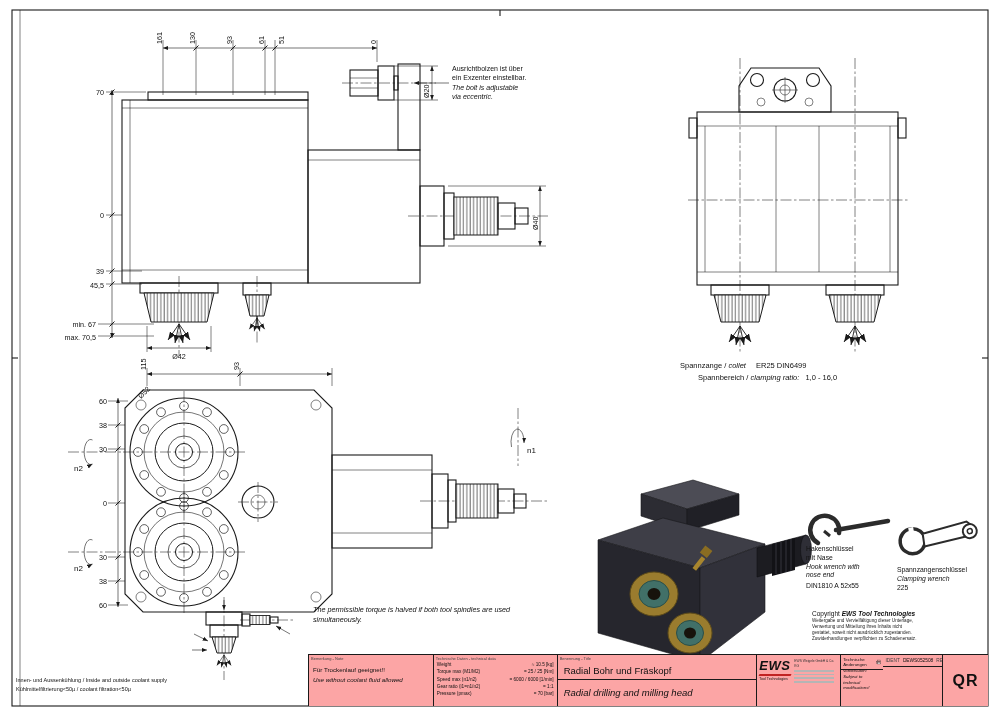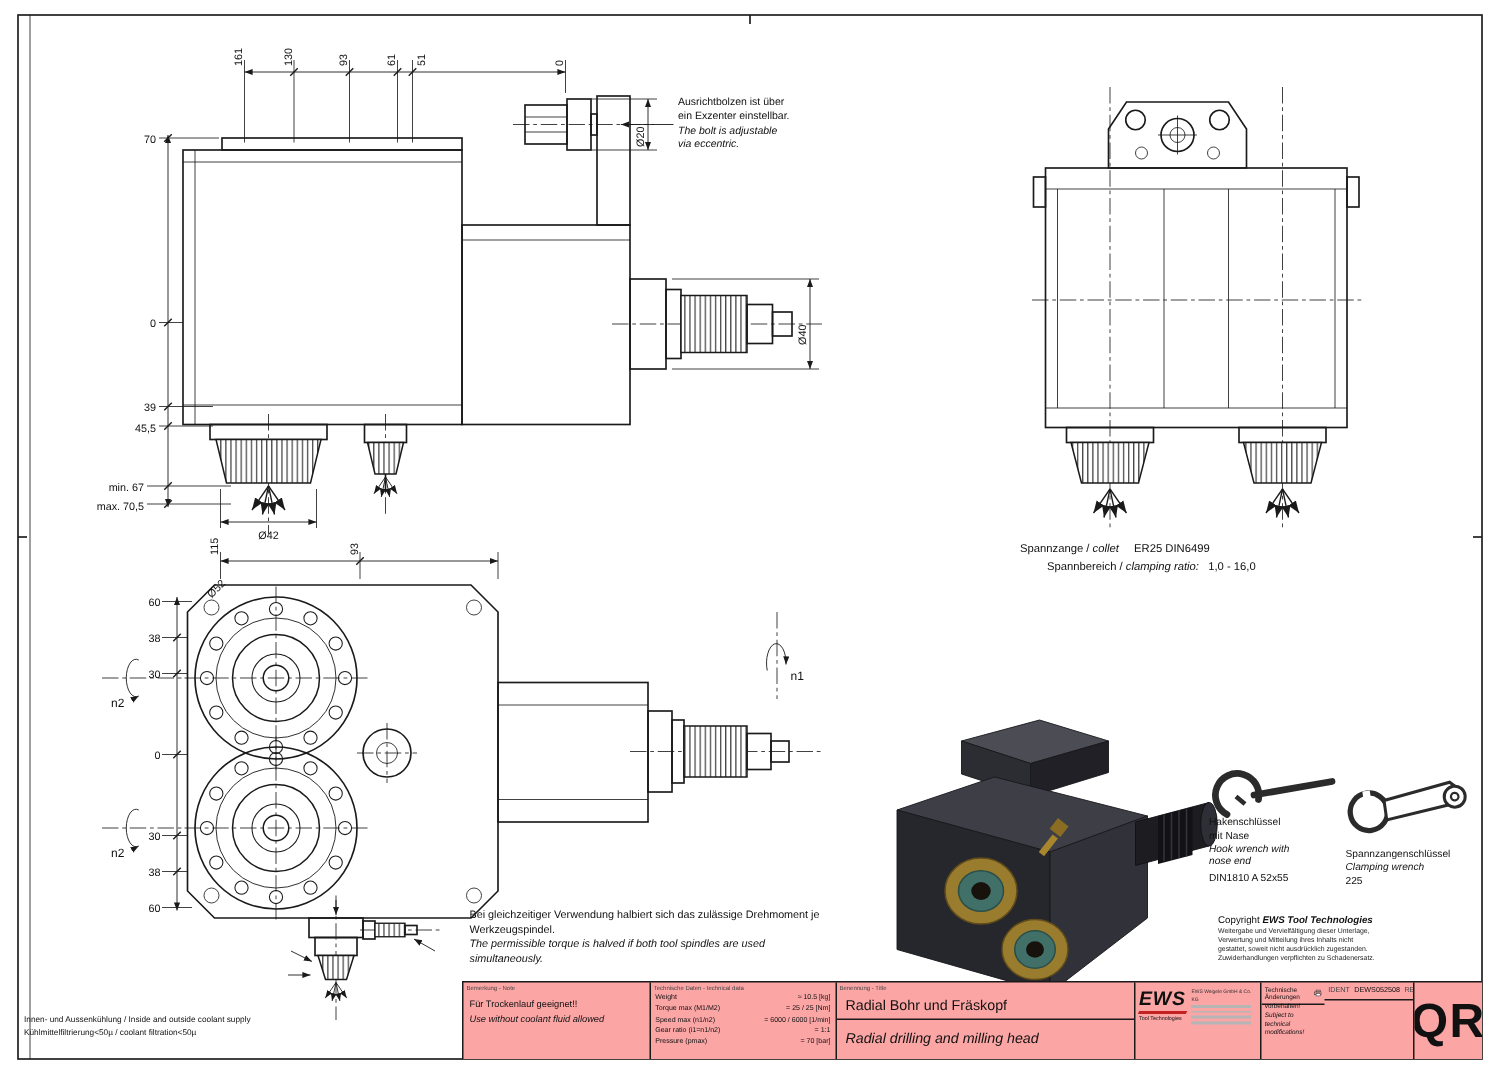--- a/index.html
+++ b/index.html
@@ -49,21 +49,21 @@
   .tbr-r1 { display:flex; justify-content:space-between; border-bottom:1px solid #1a1a1a;
             padding:1.5px 2px; font-size:4.3px; height:15px; line-height:1.35; }
   .tbr-r2 { display:flex; gap:3px; border-bottom:1px solid #1a1a1a; font-size:4.8px;
             padding:0 2px; height:12px; align-items:center; }
   .tbr-r2 .lbl { color:#444; }
   .tbr-r3 { display:flex; flex:1; align-items:stretch; }
   .pn { font-size:5.8px; font-weight:bold; padding:0 2px; width:63px;
         border-right:1px solid #1a1a1a; display:flex; align-items:center; }
   .dn { font-size:8px; font-weight:bold; padding:0 3px; letter-spacing:0.5px;
         display:flex; align-items:center; }
-  .qr-text { font-size:32px; font-weight:bold; letter-spacing:1px; }
+  .qr-text { font-size:16px; font-weight:bold; letter-spacing:1px; }
   .cr-brand { font-size:6.5px; }
   .cr-body  { font-size:4.6px; line-height:1.3; color:#222; margin-top:1px; }
 </style>
 </head>
 <body>
 
 <div class="sheet">
 
   <svg class="svg-layer" width="1000" height="715" viewBox="0 0 1000 715">
     <defs>
@@ -376,22 +376,20 @@
     <span class="it">collet</span>
     <span style="margin-left:8px;">ER25   DIN6499</span>
   </div>
   <div class="txt" style="left:698px; top:373px; font-size:7.5px;">
     <span>Spannbereich /</span>
     <span class="it">clamping ratio:</span>
     <span style="margin-left:4px;">1,0 - 16,0</span>
   </div>
 
   <div class="txt" style="left:313px; top:605px; width:280px; font-size:7.2px; line-height:1.35;">
-    <div class="pre">Bei gleichzeitiger Verwendung halbiert sich das zulässige Drehmoment je
-Werkzeugspindel.</div>
     <div class="pre it">The permissible torque is halved if both tool spindles are used
 simultaneously.</div>
   </div>
 
   <div class="txt" style="left:806px; top:545px; width:88px; font-size:6.8px; line-height:1.3;">
     <div class="pre">Hakenschlüssel
 mit Nase</div>
     <div class="pre it">Hook wrench with
 nose end</div>
     <div style="margin-top:2px;">DIN1810 A 52x55</div>

